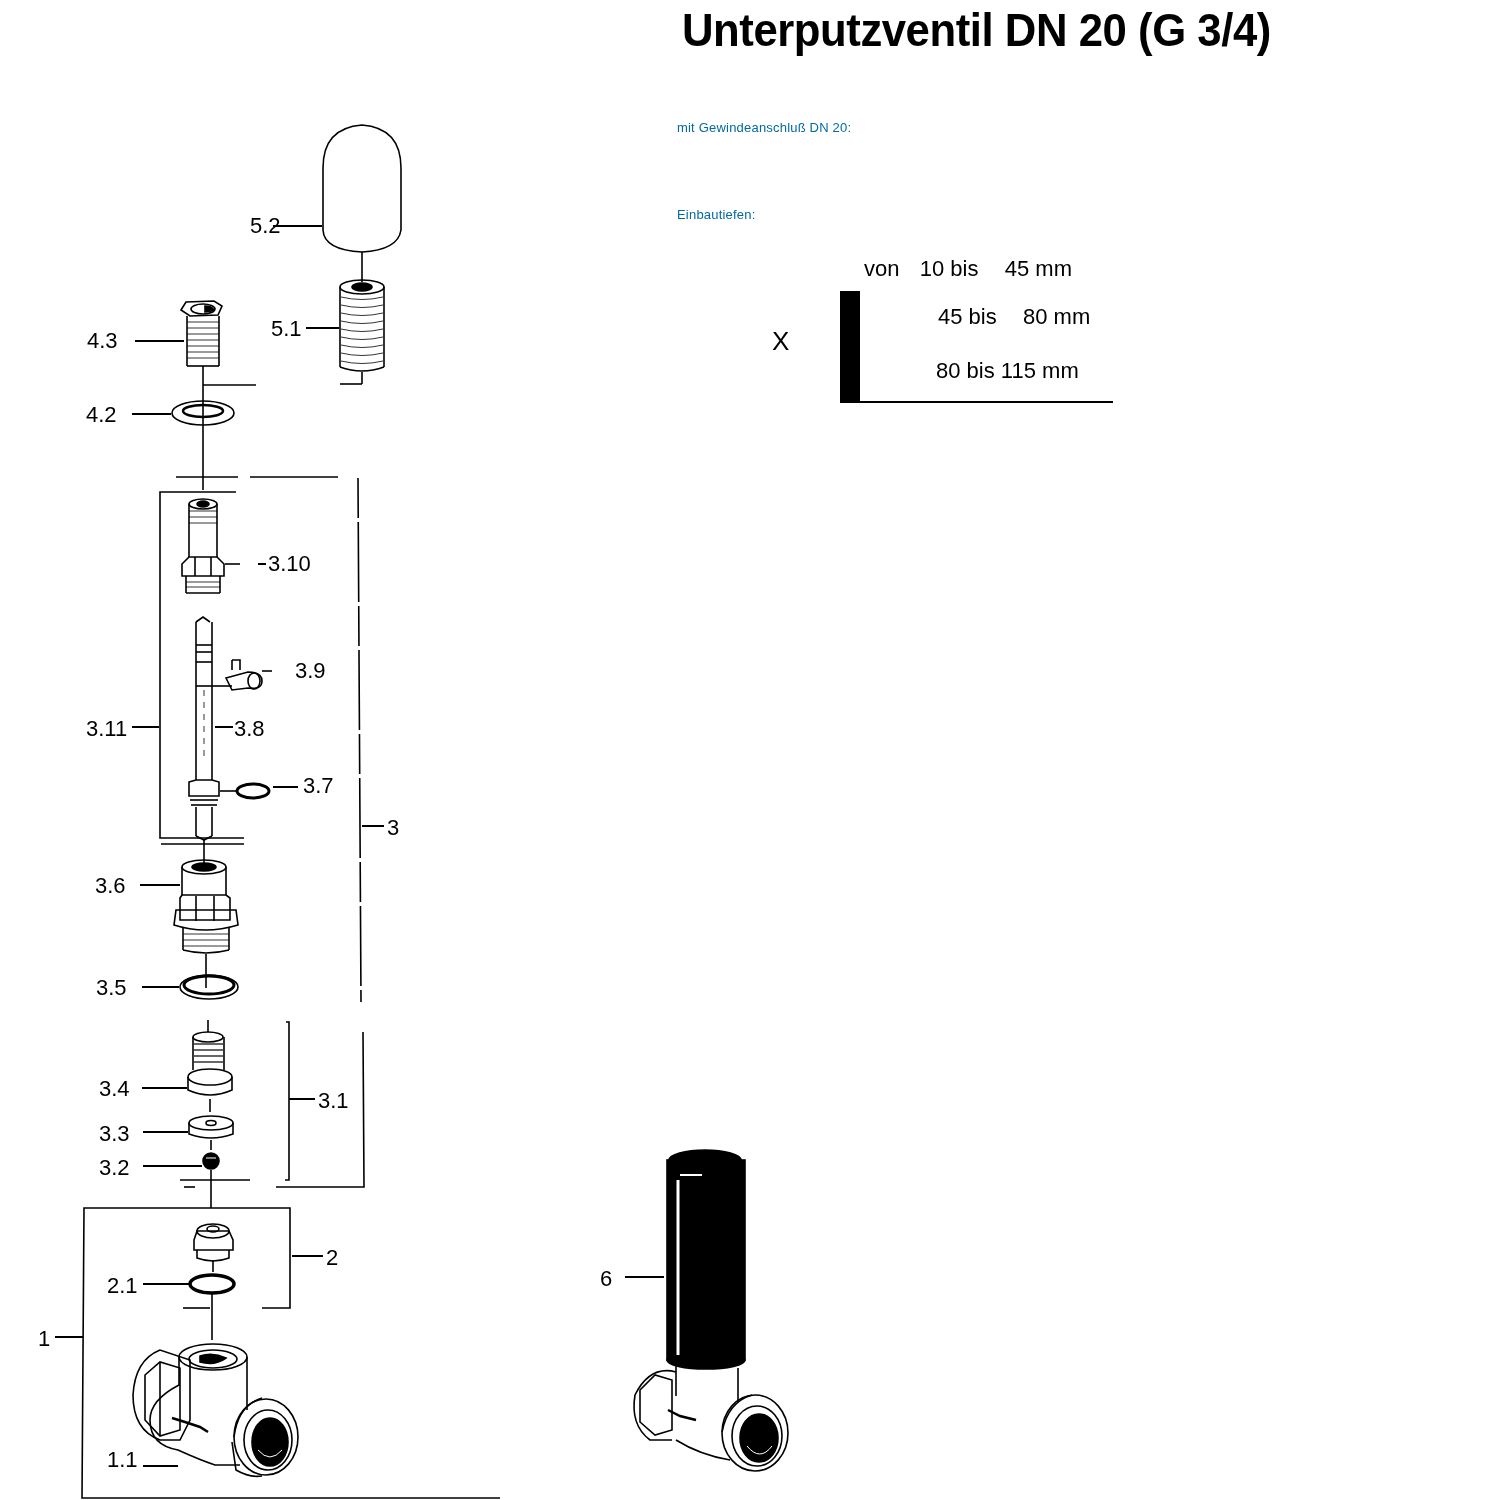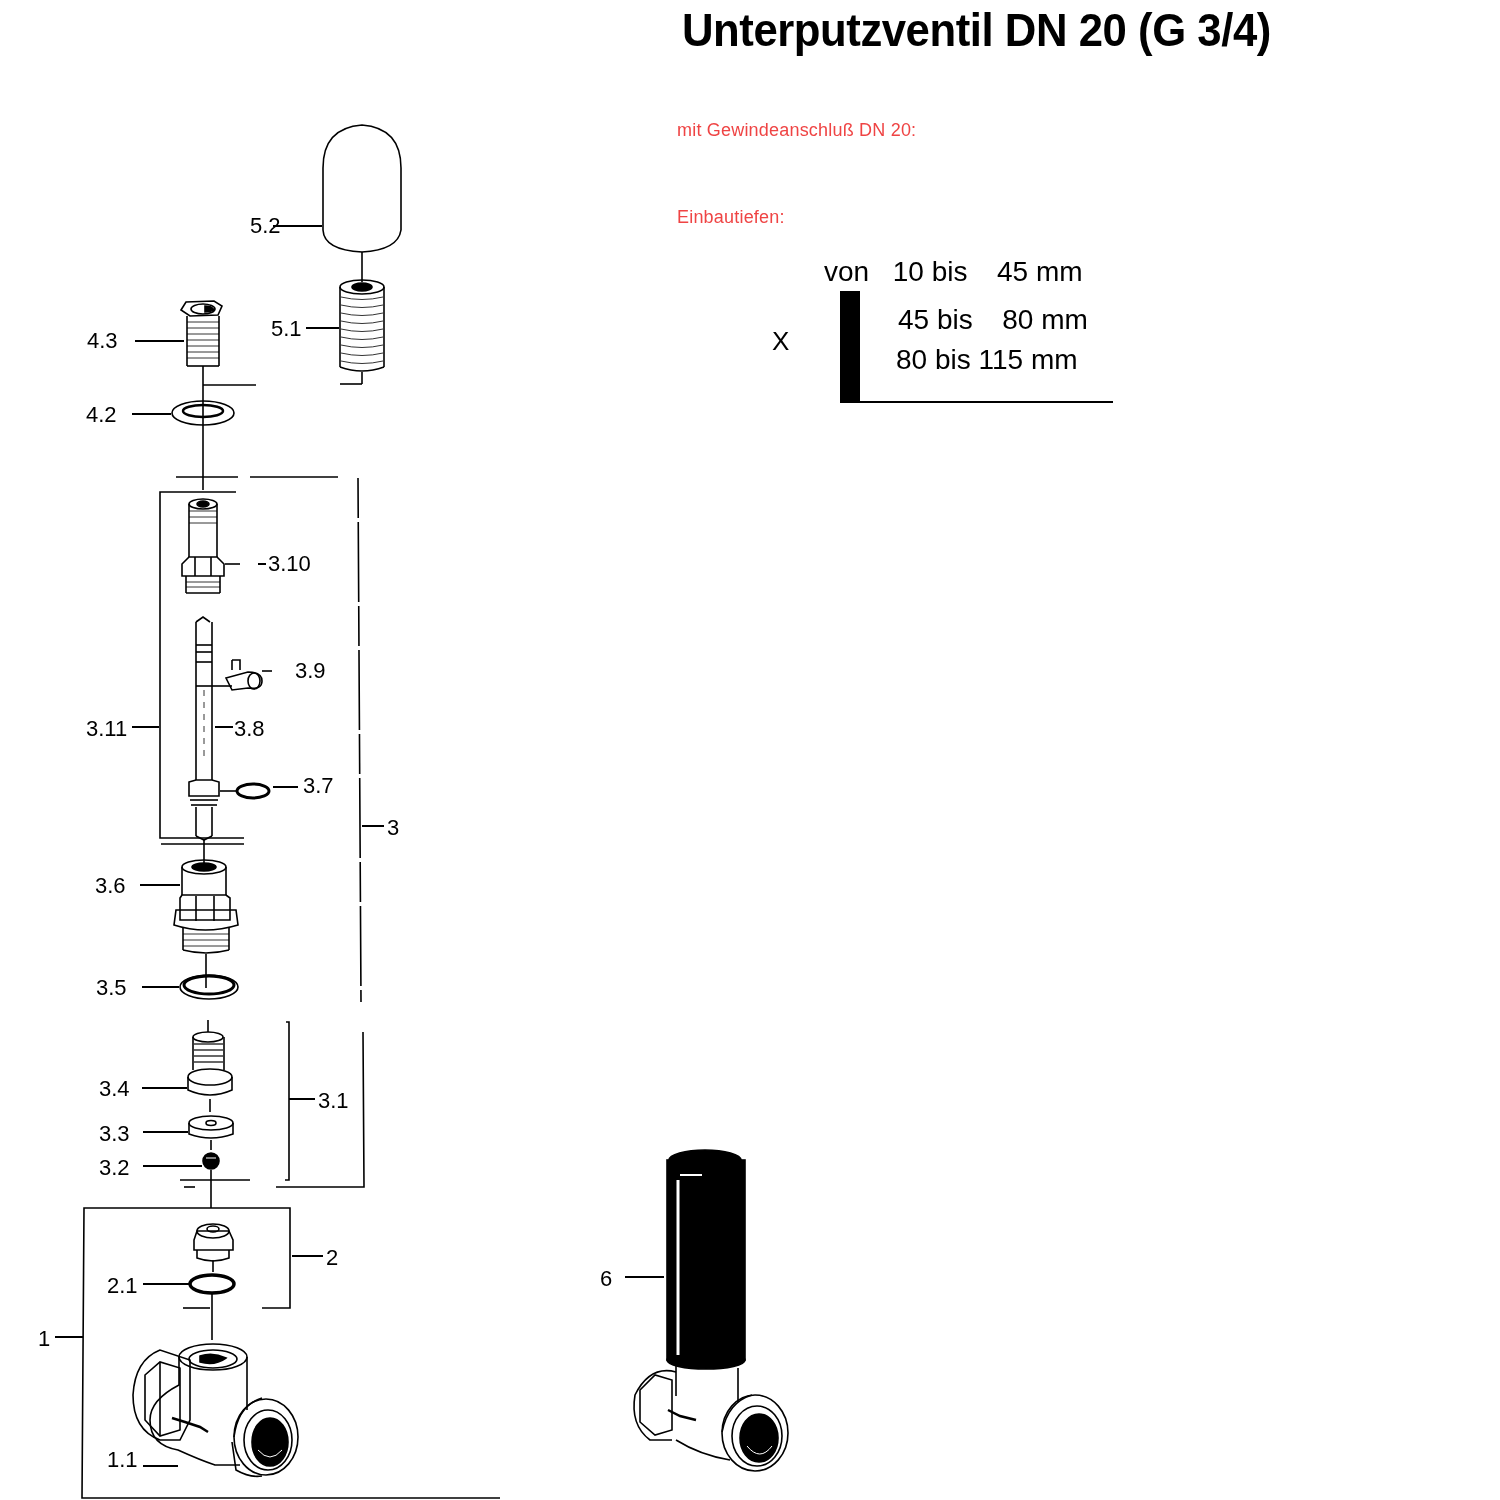--- a/index.html
+++ b/index.html
@@ -1,23 +1,23 @@
 <!DOCTYPE html>
 <html><head>
 <meta charset="utf-8">
 <style>
   html, body { margin: 0; padding: 0; background: #ffffff; }
   body { width: 1500px; height: 1500px; position: relative; overflow: hidden;
          font-family: "Liberation Sans", sans-serif; color: #000; }
   .title { position: absolute; left: 682px; top: 2px; font-size: 47px; font-weight: bold;
            letter-spacing: -0.5px; white-space: nowrap; transform: scaleX(0.93); transform-origin: left top; }
-  .subtitle { position: absolute; left: 677px; font-size: 18px; color: #ef4444; white-space: nowrap; letter-spacing: 0.2px; }
+  .subtitle { position: absolute; left: 677px; font-size: 13px; color: #0369a1; white-space: nowrap; letter-spacing: 0.2px; }
   .depth-table { position: absolute; left: 770px; top: 254px; width: 360px; height: 160px; }
   .depth-x { position: absolute; left: 2px; top: 72px; font-size: 26px; }
-  .depth-row { position: absolute; font-size: 28px; white-space: nowrap; }
+  .depth-row { position: absolute; font-size: 22px; white-space: nowrap; margin-left: 40px; }
   .depth-bar { position: absolute; left: 70px; top: 37px; width: 20px; height: 112px; background: #000; }
   .depth-line { position: absolute; left: 70px; top: 147px; width: 273px; height: 2px; background: #000; }
   svg#drawing { position: absolute; left: 0; top: 0; }
   .lbl { font-family: "Liberation Sans", sans-serif; font-size: 22px; fill: #000; }
 </style>
 </head>
 <body>
 
 <div class="title">Unterputzventil DN 20 (G 3/4)</div>
 <div class="subtitle" style="top:120px">mit Gewindeanschluß DN 20:</div>
@@ -36,21 +36,21 @@
     <span>45</span>
     <span>mm</span>
   </div>
   <div class="depth-row" style="left:128px; top:50px">
     <span>45</span>
     <span>bis</span>
     <span style="display:inline-block;width:14px"></span>
     <span>80</span>
     <span>mm</span>
   </div>
-  <div class="depth-row" style="left:126px; top:90px">
+  <div class="depth-row" style="left:126px; top:104px">
     <span>80</span>
     <span>bis</span>
     <span>115</span>
     <span>mm</span>
   </div>
 </div>
 
 <svg id="drawing" width="1500" height="1500" viewBox="0 0 1500 1500" fill="none" stroke="#000" stroke-width="1.6">
 
   <g>

